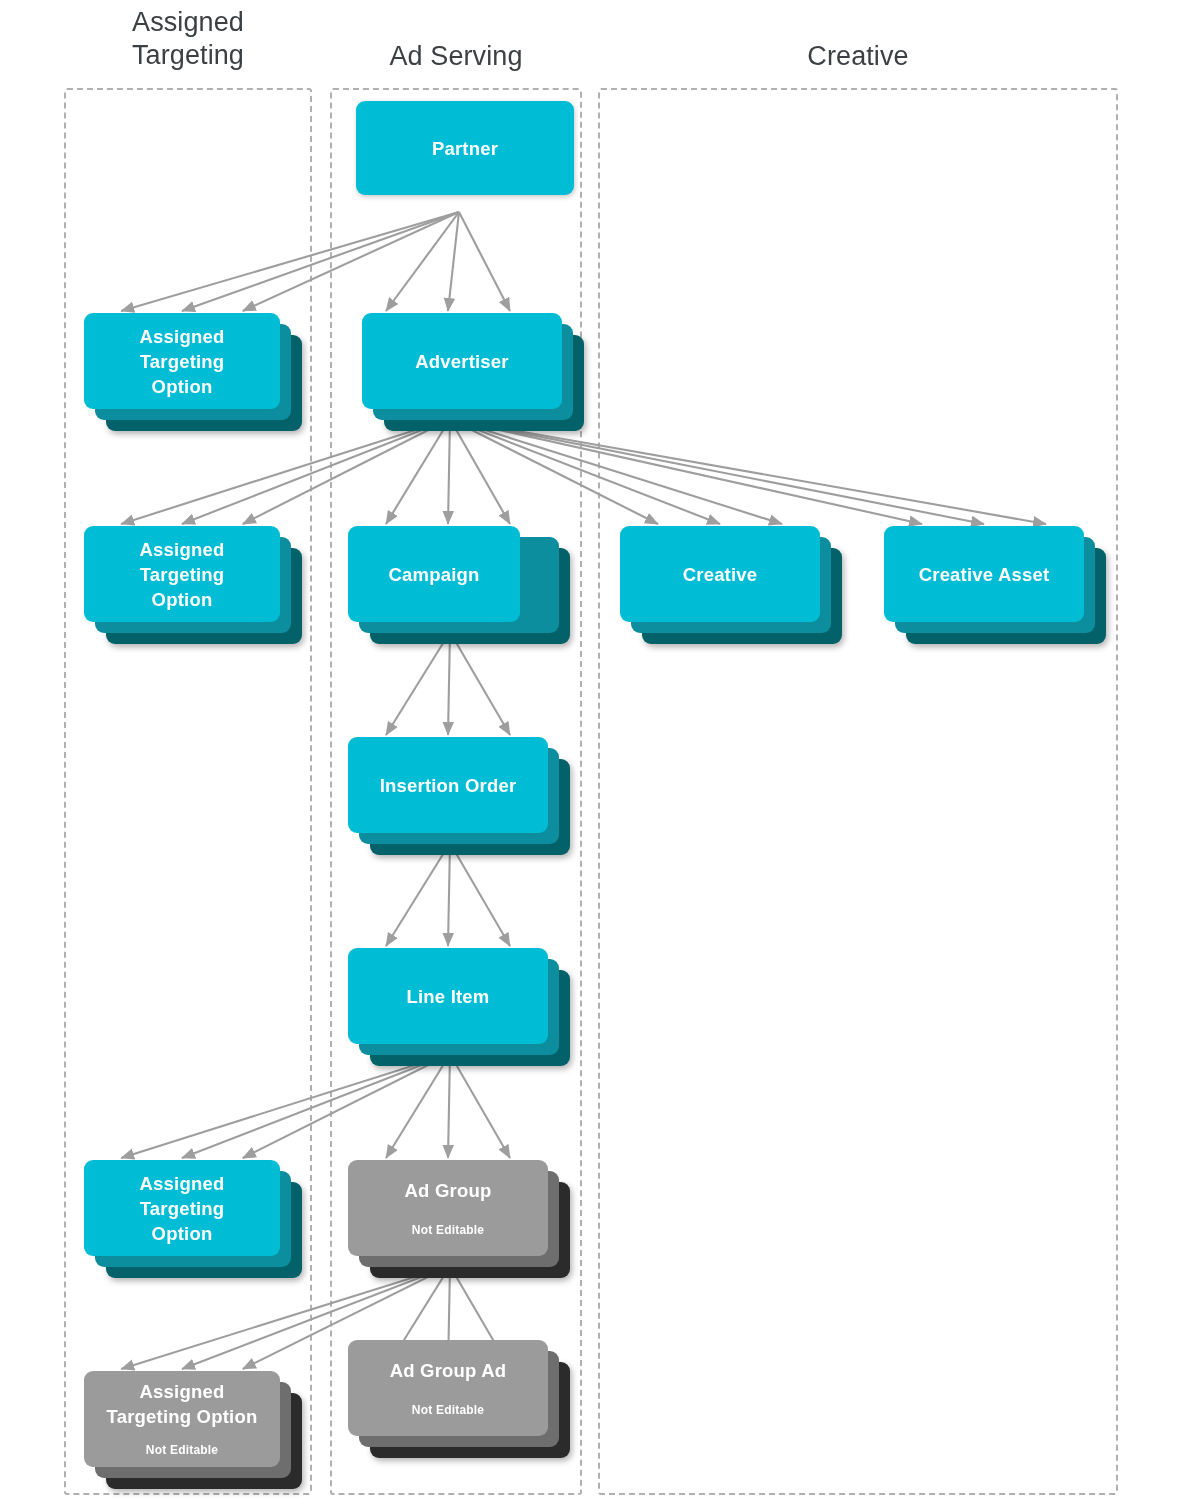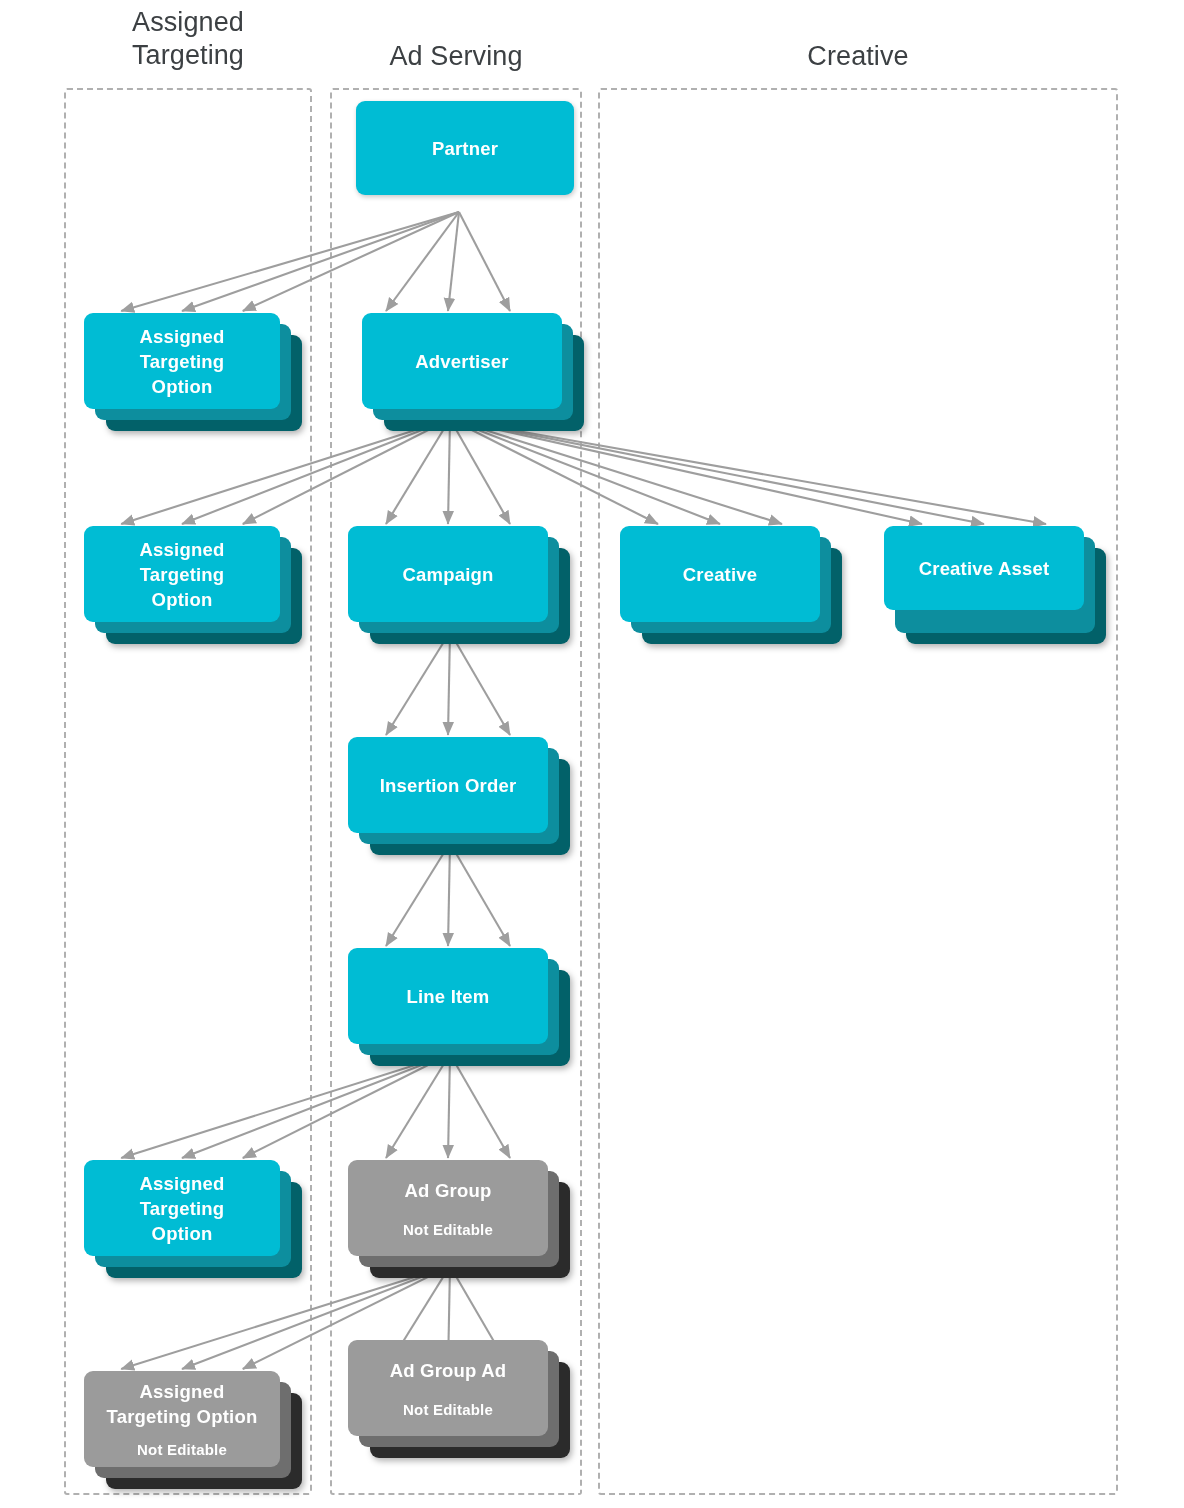--- a/index.html
+++ b/index.html
@@ -76,21 +76,21 @@
     color: #ffffff;
     font-weight: bold;
     font-size: 18.5px;
     line-height: 25px;
     letter-spacing: 0.2px;
     padding: 0 8px;
   }
   .node-sub {
     color: #ffffff;
     font-weight: bold;
-    font-size: 15px;
+    font-size: 12px;
     line-height: 18px;
     letter-spacing: 0.2px;
     margin-top: 18px;
   }
 </style>
 </head>
 <body>
 
 <div id="canvas">
 
@@ -187,35 +187,35 @@
           <div class="node-title">
             <div>Assigned</div>
             <div>Targeting</div>
             <div>Option</div>
           </div>
         </div>
       </div>
       <div class="node cyan stacked" style="left: 348px; top: 526px; width: 222px; height: 118px;">
         <div class="layer back" style="left: 22px; top: 22px; width: 200px; height: 96px;"></div>
         <div class="layer mid" style="left: 11px; top: 11px; width: 200px; height: 96px;"></div>
-        <div class="layer front" style="left: 0px; top: 0px; width: 200px; height: 96px;">
+        <div class="layer front" style="left: 0px; top: 0px; width: 172px; height: 96px;">
           <div class="node-title">Campaign</div>
         </div>
       </div>
       <div class="node cyan stacked" style="left: 620px; top: 526px; width: 222px; height: 118px;">
         <div class="layer back" style="left: 22px; top: 22px; width: 200px; height: 96px;"></div>
         <div class="layer mid" style="left: 11px; top: 11px; width: 200px; height: 96px;"></div>
         <div class="layer front" style="left: 0px; top: 0px; width: 200px; height: 96px;">
           <div class="node-title">Creative</div>
         </div>
       </div>
       <div class="node cyan stacked" style="left: 884px; top: 526px; width: 222px; height: 118px;">
         <div class="layer back" style="left: 22px; top: 22px; width: 200px; height: 96px;"></div>
         <div class="layer mid" style="left: 11px; top: 11px; width: 200px; height: 96px;"></div>
-        <div class="layer front" style="left: 0px; top: 0px; width: 200px; height: 84px; text-align: right;">
+        <div class="layer front" style="left: 0px; top: 0px; width: 200px; height: 96px; text-align: right;">
           <div class="node-title">Creative Asset</div>
         </div>
       </div>
       <div class="node cyan stacked" style="left: 348px; top: 737px; width: 222px; height: 118px;">
         <div class="layer back" style="left: 22px; top: 22px; width: 200px; height: 96px;"></div>
         <div class="layer mid" style="left: 11px; top: 11px; width: 200px; height: 96px;"></div>
         <div class="layer front" style="left: 0px; top: 0px; width: 200px; height: 96px;">
           <div class="node-title">Insertion Order</div>
         </div>
       </div>

